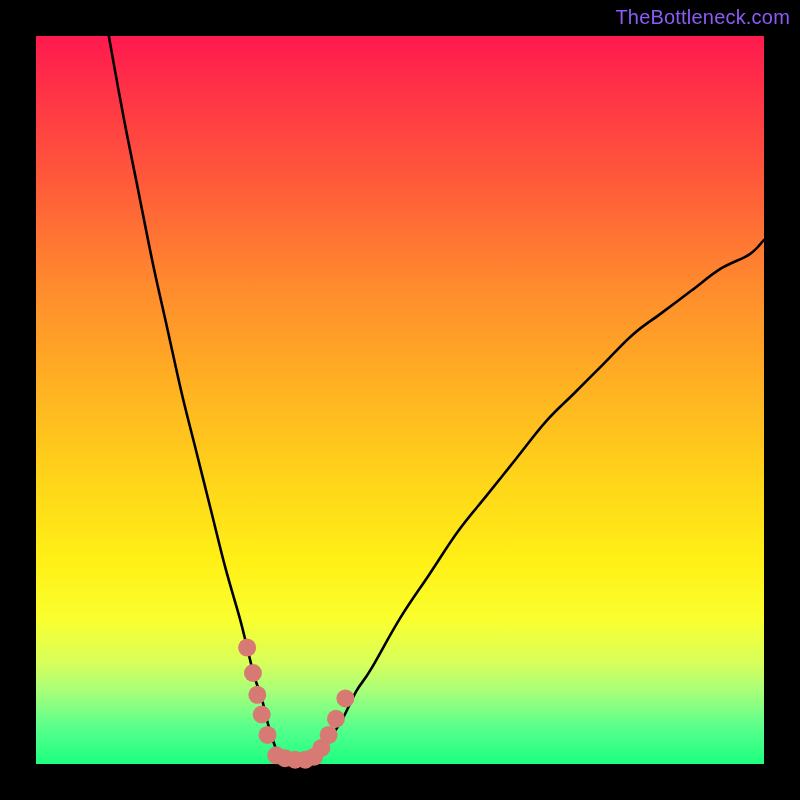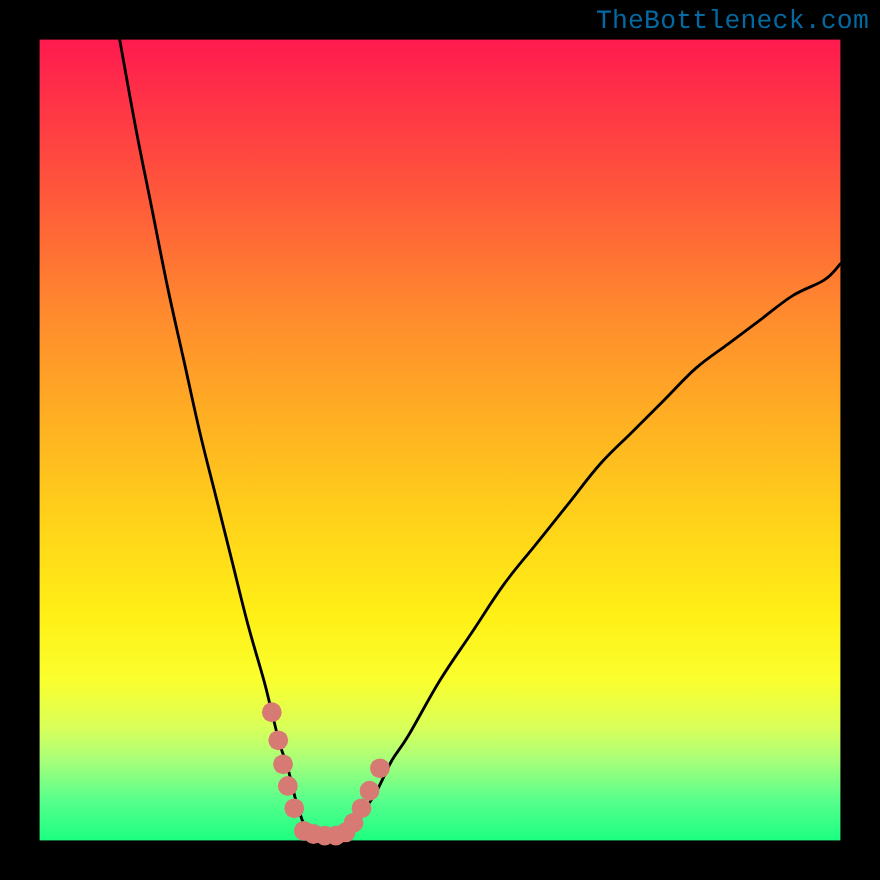--- a/index.html
+++ b/index.html
@@ -39,23 +39,23 @@
   .curve-svg {
     position: absolute;
     left: 0;
     top: 0;
     pointer-events: none;
   }
   .watermark {
     position: absolute;
     top: 6px;
     right: 10px;
-    font-family: Liberation Mono, monospace;
-    font-size: 24px;
-    color: #0369a1;
+    font-family: Liberation Sans, sans-serif;
+    font-size: 20px;
+    color: #8b5cf6;
     font-weight: 500;
     letter-spacing: 0.2px;
     user-select: none;
   }
 </style>
 </head>
 <body>
 
 <div class="frame">
   <div class="plot-bg" id="plot-bg" style="left: 36px; top: 36px; width: 728px; height: 728px;"></div>

